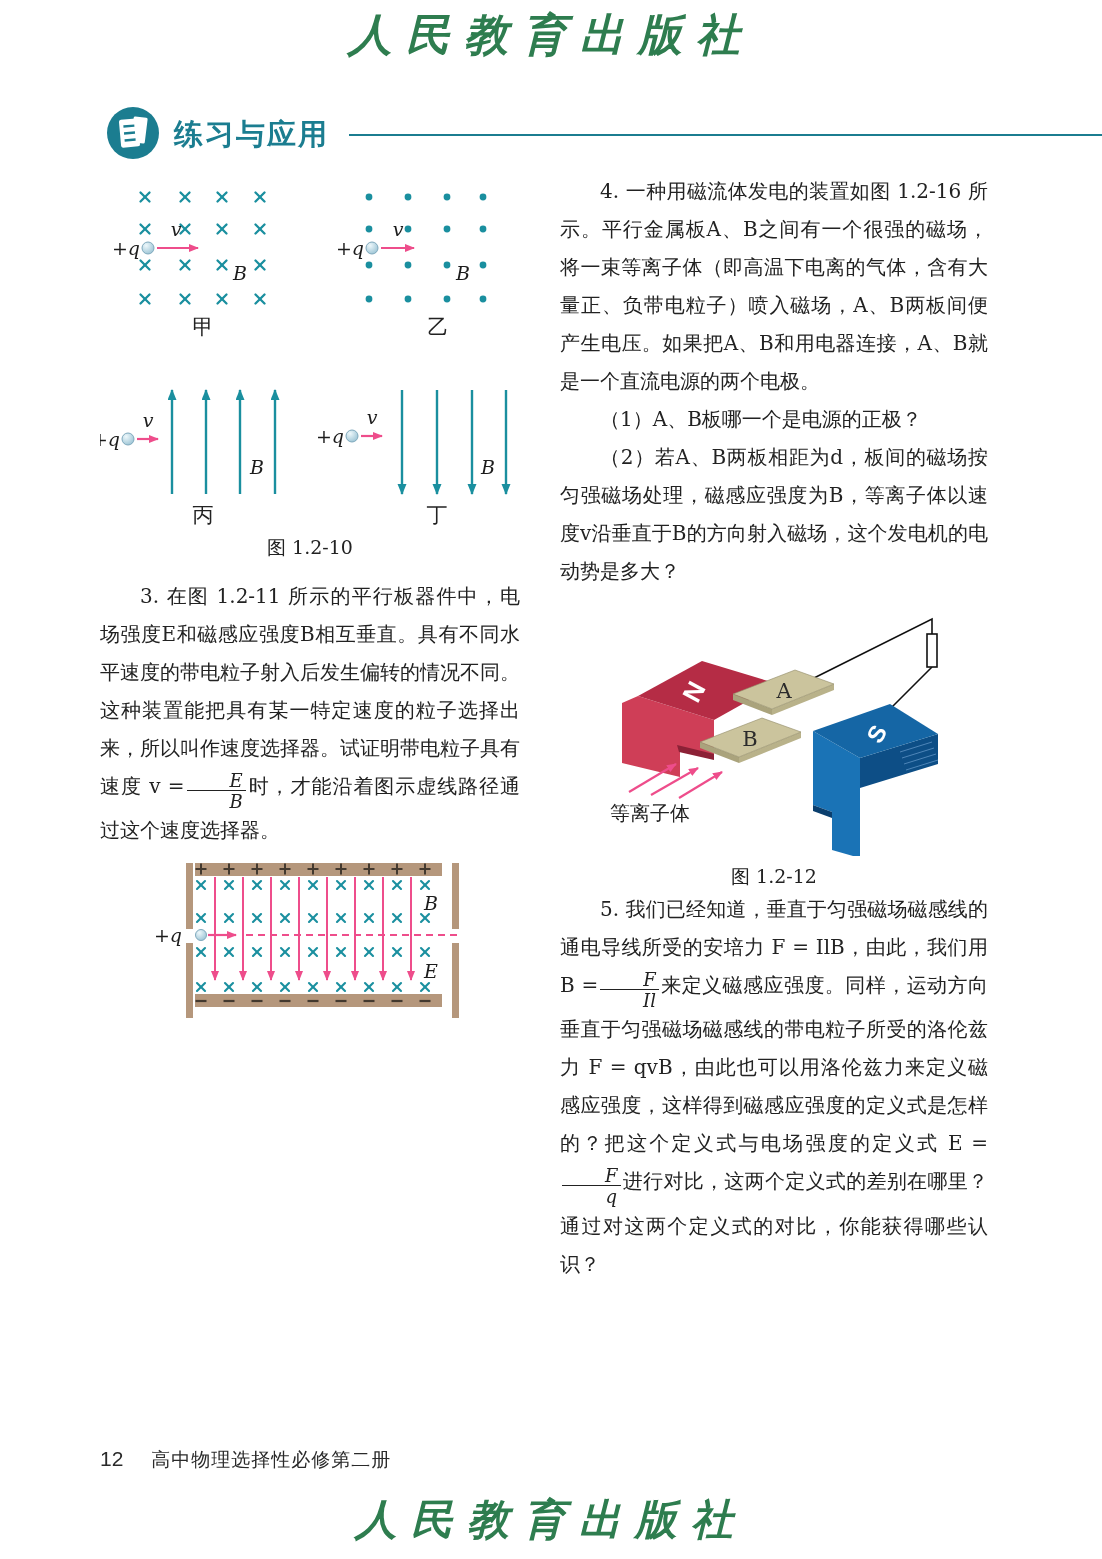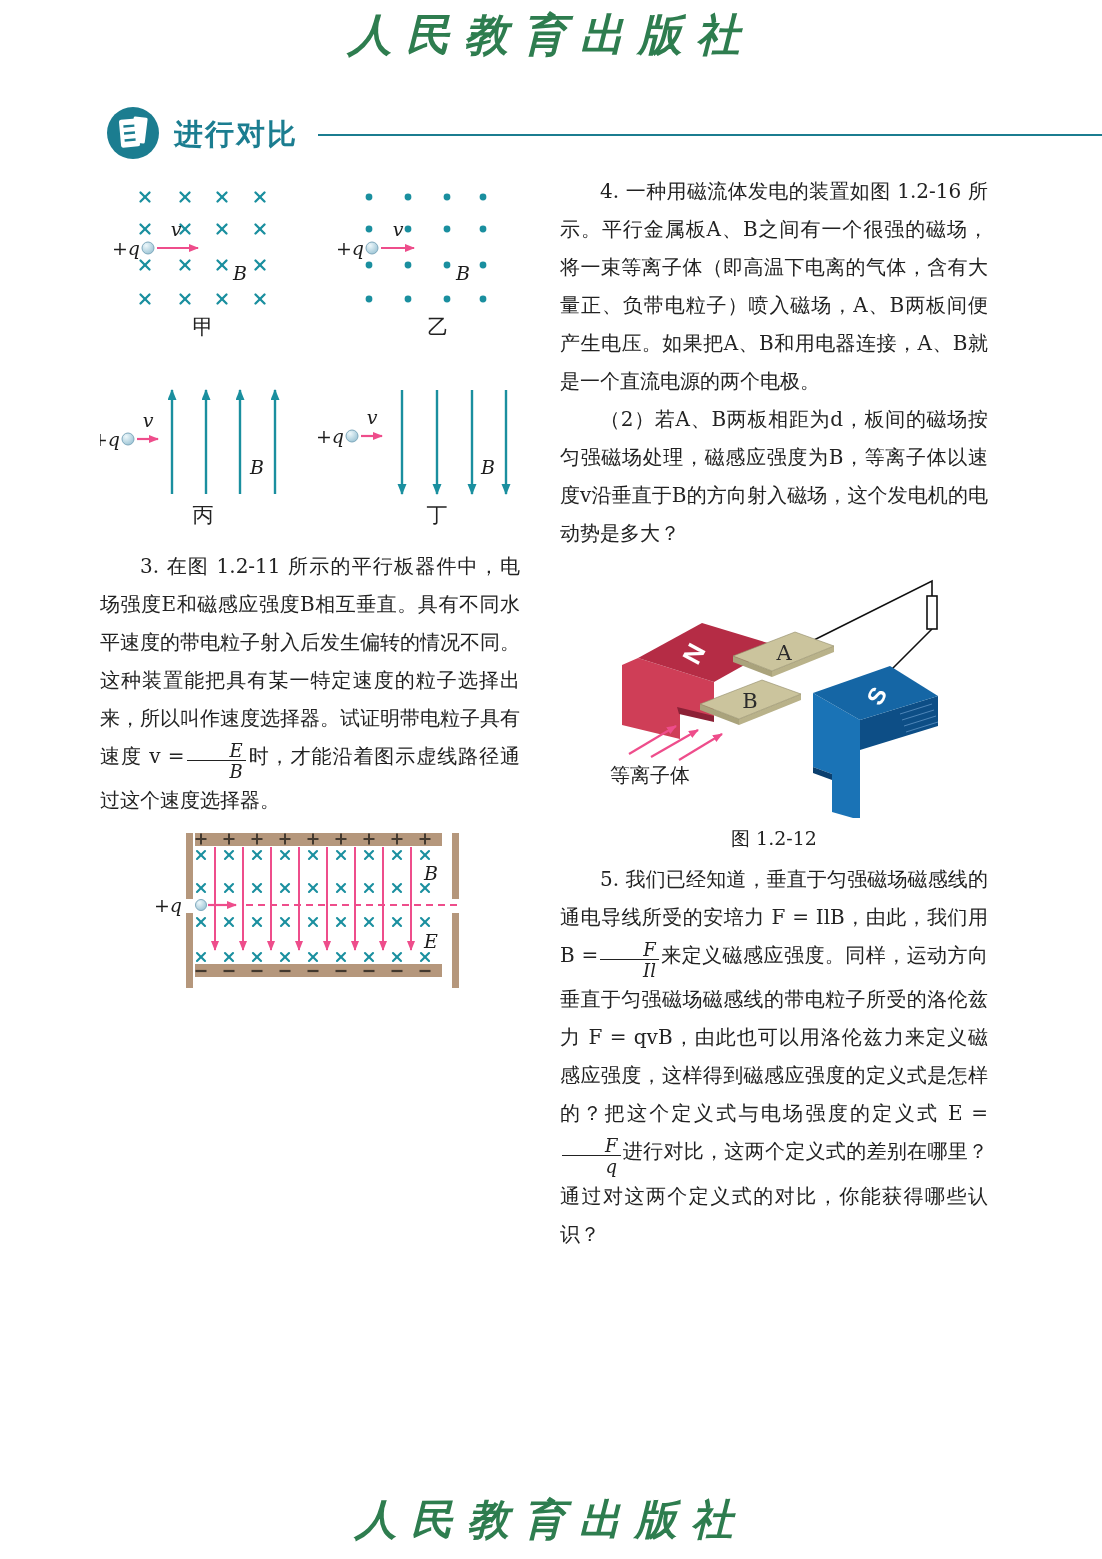--- a/index.html
+++ b/index.html
@@ -30,21 +30,21 @@
         font-family:"DejaVu Serif",serif;font-style:italic;font-size:18px;margin:0 2px;}
   .frac .fn{display:block;padding:0 3px;border-bottom:1.4px solid #222;}
   .frac .fd{display:block;padding-top:1px;}
 
   .figure{margin:0;}
   .fig10{margin-top:10px;}
   .fig11{margin-top:12px;text-align:center;}
   .fig12{margin-top:16px;}
   .fig-caption{display:block;text-align:center;font-size:19px;color:#222;margin-top:4px;}
   .p3{margin-top:16px;}
-  .p5{margin-top:8px;}
+  .p5{margin-top:0;}
 
   
   .footer{position:absolute;left:100px;top:1447px;display:flex;align-items:baseline;}
   .page-number{font-size:21px;font-family:"Liberation Sans",sans-serif;color:#2a2a2a;}
   .book-title{font-size:19px;margin-left:28px;color:#2a2a2a;letter-spacing:1px;}
 
   svg text{user-select:none;}
   .math-label{font-family:"DejaVu Serif",serif;font-style:italic;font-size:19px;fill:#1c1c1c;}
   .cjk-label{font-family:"DejaVu Serif",serif;font-size:21px;fill:#222;}
 </style>
@@ -63,21 +63,21 @@
           <rect x="26" y="11" width="14" height="26" rx="1.5" fill="#fff"></rect>
         </g>
         <g transform="rotate(-5 24 27)">
           <rect x="14" y="13" width="19" height="28" rx="2" fill="#fff"></rect>
           <line x1="18" y1="20" x2="29" y2="20" stroke="#1b7d90" stroke-width="2.4"></line>
           <line x1="18" y1="27" x2="29" y2="27" stroke="#1b7d90" stroke-width="2.4"></line>
           <line x1="18" y1="34" x2="29" y2="34" stroke="#1b7d90" stroke-width="2.4"></line>
         </g>
       </svg>
     </span>
-    <span class="section-title">进行对比</span>
+    <span class="section-title">练习与应用</span>
     <span class="header-rule"></span>
   </div>
 
   <div class="col col-left">
 
     <figure class="figure fig10">
       <svg width="420" height="345" viewBox="0 0 420 345">
         <defs>
           <marker id="mp10" markerUnits="userSpaceOnUse" markerWidth="11" markerHeight="9" refX="9" refY="4" orient="auto">
             <path d="M0,0 L10,4 L0,8 Z" fill="#ee4d8b"></path>
@@ -164,20 +164,21 @@
           <line x1="372" y1="208" x2="372" y2="312" stroke="#1a8f9f" stroke-width="2.4" marker-end="url(#mt10)"></line>
           <line x1="406" y1="208" x2="406" y2="312" stroke="#1a8f9f" stroke-width="2.4" marker-end="url(#mt10)"></line>
           <text class="math-label" x="381" y="292">B</text>
           <circle cx="252" cy="254" r="6" fill="url(#gp10)" stroke="#7fa9bd" stroke-width="1"></circle>
           <line x1="261" y1="254" x2="282" y2="254" stroke="#ee4d8b" stroke-width="2.2" marker-end="url(#mp10)"></line>
           <text class="math-label" x="244" y="261" text-anchor="end">+q</text>
           <text class="math-label" x="272" y="242" text-anchor="middle">v</text>
           <text class="cjk-label" x="337" y="340" text-anchor="middle">丁</text>
         </g>
       </svg>
+      <span class="fig-caption">图 1.2-10</span>
     </figure>
 
     <p class="para p3"><span>3. 在图 1.2-11 所示的平行板器件中，电场强度E和磁感应强度B相互垂直。具有不同水平速度的带电粒子射入后发生偏转的情况不同。这种装置能把具有某一特定速度的粒子选择出来，所以叫作速度选择器。试证明带电粒子具有速度 v =</span><span class="frac"><span class="fn">E</span><span class="fd">B</span></span><span>时，才能沿着图示虚线路径通过这个速度选择器。</span></p>
 
     <figure class="figure fig11">
       <svg width="420" height="160" viewBox="0 0 420 160">
         <defs>
           <marker id="mp11" markerUnits="userSpaceOnUse" markerWidth="11" markerHeight="9" refX="9" refY="4" orient="auto">
             <path d="M0,0 L10,4 L0,8 Z" fill="#ee4d8b"></path>
           </marker>
@@ -282,20 +283,21 @@
         <circle cx="101" cy="74" r="5.5" fill="url(#gp11)" stroke="#7fa9bd" stroke-width="1"></circle>
         <text class="math-label" x="82" y="81" text-anchor="end">+q</text>
         <text class="math-label" x="324" y="49">B</text>
         <text class="math-label" x="324" y="117">E</text>
       </svg>
     </figure>
   </div>
 
   <div class="col col-right">
     <p class="para">4. 一种用磁流体发电的装置如图 1.2-16 所示。平行金属板A、B之间有一个很强的磁场，将一束等离子体（即高温下电离的气体，含有大量正、负带电粒子）喷入磁场，A、B两板间便产生电压。如果把A、B和用电器连接，A、B就是一个直流电源的两个电极。</p>
+    <p class="para">（1）A、B板哪一个是电源的正极？</p>
     <p class="para">（2）若A、B两板相距为d，板间的磁场按匀强磁场处理，磁感应强度为B，等离子体以速度v沿垂直于B的方向射入磁场，这个发电机的电动势是多大？</p>
 
     <figure class="figure fig12">
       <svg width="428" height="250" viewBox="0 0 428 250">
         <defs>
           <marker id="mp12" markerUnits="userSpaceOnUse" markerWidth="11" markerHeight="9" refX="9" refY="4" orient="auto">
             <path d="M0,0 L10,4 L0,8 Z" fill="#ee4d8b"></path>
           </marker>
         </defs>
 
@@ -346,16 +348,20 @@
           <line x1="119" y1="192" x2="162" y2="166" marker-end="url(#mp12)"></line>
         </g>
         <text x="50" y="214" font-size="20" fill="#222" font-family="DejaVu Serif, serif">等离子体</text>
       </svg>
       <span class="fig-caption">图 1.2-12</span>
     </figure>
 
     <p class="para p5"><span>5. 我们已经知道，垂直于匀强磁场磁感线的通电导线所受的安培力 F = IlB，由此，我们用 B =</span><span class="frac"><span class="fn">F</span><span class="fd">Il</span></span><span>来定义磁感应强度。同样，运动方向垂直于匀强磁场磁感线的带电粒子所受的洛伦兹力 F = qvB，由此也可以用洛伦兹力来定义磁感应强度，这样得到磁感应强度的定义式是怎样的？把这个定义式与电场强度的定义式 E =</span><span class="frac"><span class="fn">F</span><span class="fd">q</span></span><span>进行对比，这两个定义式的差别在哪里？通过对这两个定义式的对比，你能获得哪些认识？</span></p>
   </div>
 
+  <div class="footer">
+    <span class="page-number">12</span>
+    <span class="book-title">高中物理选择性必修第二册</span>
+  </div>
 
   <div class="brand brand-bottom">人民教育出版社</div>
 
 </div>
 
 </body></html>

